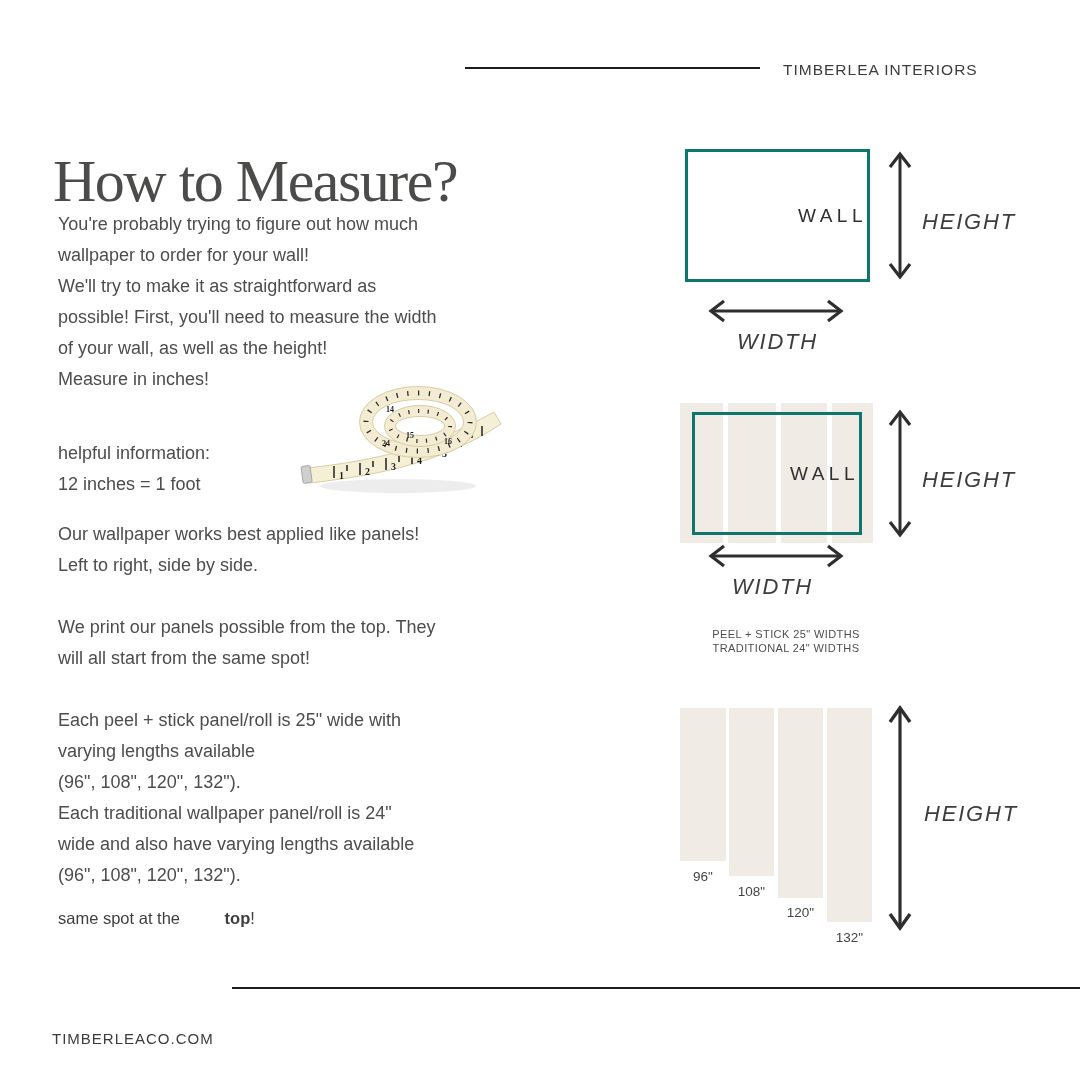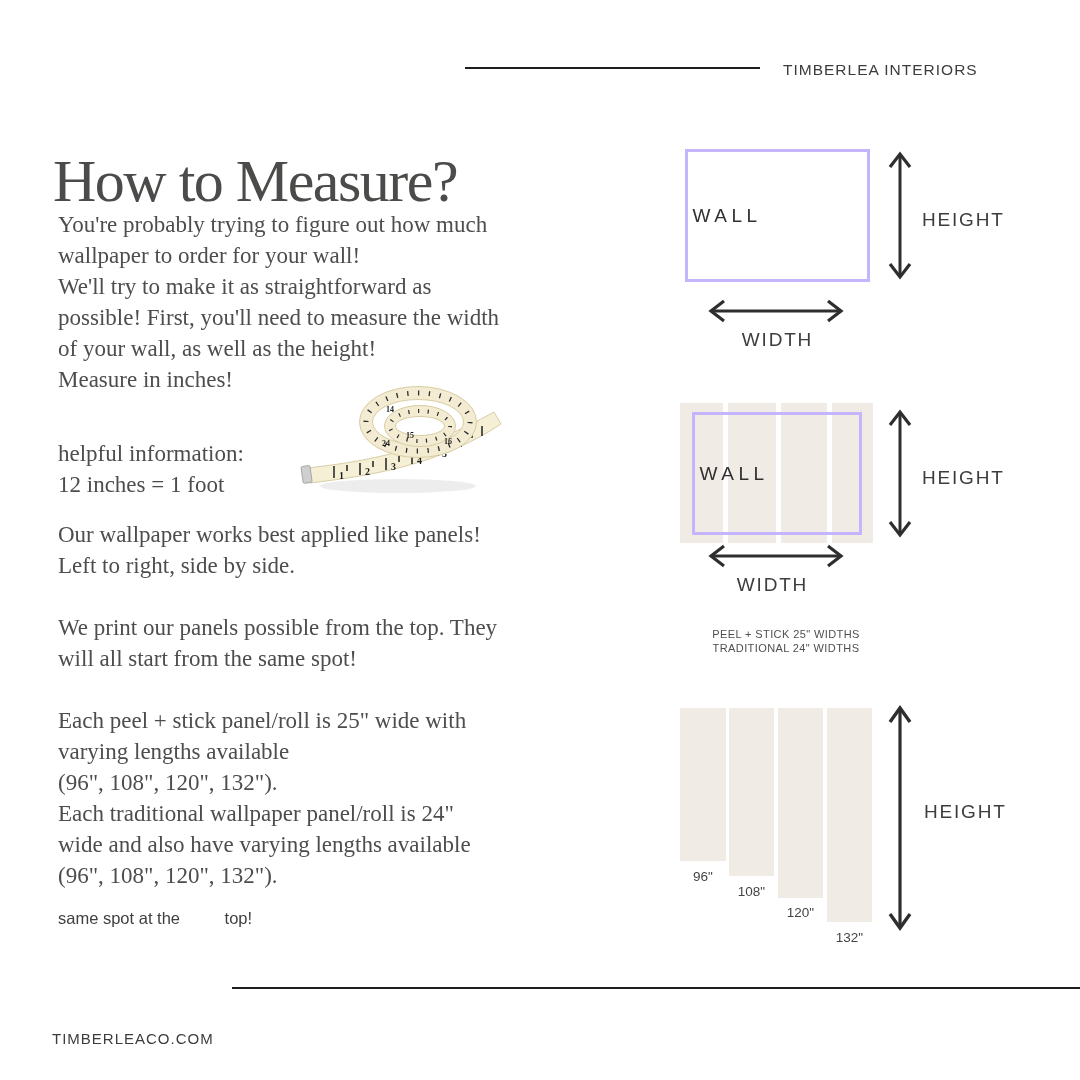--- a/index.html
+++ b/index.html
@@ -18,40 +18,40 @@
   .header-rule { left: 465px; top: 67px; width: 295px; height: 0; border-top: 2px solid #1d1d1d; }
   .brand { left: 783px; top: 61px; font-size: 15.5px; letter-spacing: 1px; color: #3c3c3c; }
 
   
   .heading {
     left: 53px; top: 108px; width: 560px;
     font-family: "Liberation Serif", serif;
     font-size: 60px; font-weight: 400; letter-spacing: -1.5px;
     color: #4b4b49; line-height: 1.1;
   }
-  .body-text { font-size: 23px; line-height: 31px; color: #4d4d4d; font-family: Liberation Serif, serif; }
+  .body-text { font-size: 18px; line-height: 31px; color: #4d4d4d; }
   .intro        { left: 58px; top: 209px; width: 520px; }
   .helpful      { left: 58px; top: 438px; width: 300px; }
   .panels-tip   { left: 58px; top: 519px; width: 520px; }
   .print-tip    { left: 58px; top: 612px; width: 520px; }
   .sizes-info   { left: 58px; top: 705px; width: 520px; }
   .fine-print   { left: 58px; top: 907px; width: 470px; font-size: 16.5px; line-height: 23px; color: #3f3f3f; }
-  .fine-print b { font-weight: 400; padding-left: 40px; }
+  .fine-print b { font-weight: 700; padding-left: 40px; }
 
   
   .tape { left: 298px; top: 382px; }
 
   
   .wall-rect {
-    border: 3px solid #c4b5fd;
-    display: flex; align-items: center; justify-content: flex-start;
+    border: 3px solid #0f766e;
+    display: flex; align-items: center; justify-content: flex-end;
     box-sizing: border-box;
   }
   .wall-label { font-size: 19px; letter-spacing: 4.5px; color: #303030; padding-left: 4.5px; }
-  .dim-label  { font-size: 19px; letter-spacing: 1.8px; color: #3d3d3d; }
+  .dim-label  { font-size: 22px; letter-spacing: 1.8px; color: #3d3d3d; font-style: italic; }
 
   .d1-rect   { left: 685px; top: 149px; width: 185px; height: 133px; background: #ffffff; }
   .d1-varrow { left: 885px; top: 150px; }
   .d1-height { left: 922px; top: 209px; }
   .d1-harrow { left: 707px; top: 298px; }
   .d1-width  { left: 685px; top: 329px; width: 185px; text-align: center; }
 
   .beige-block { left: 680px; top: 403px; width: 193px; height: 140px; background: #f1ebe6; }
   .beige-gap   { position: absolute; top: 0; width: 5px; height: 100%; background: #ffffff; }
   .d2-rect   { left: 692px; top: 412px; width: 170px; height: 123px; background: transparent; }

